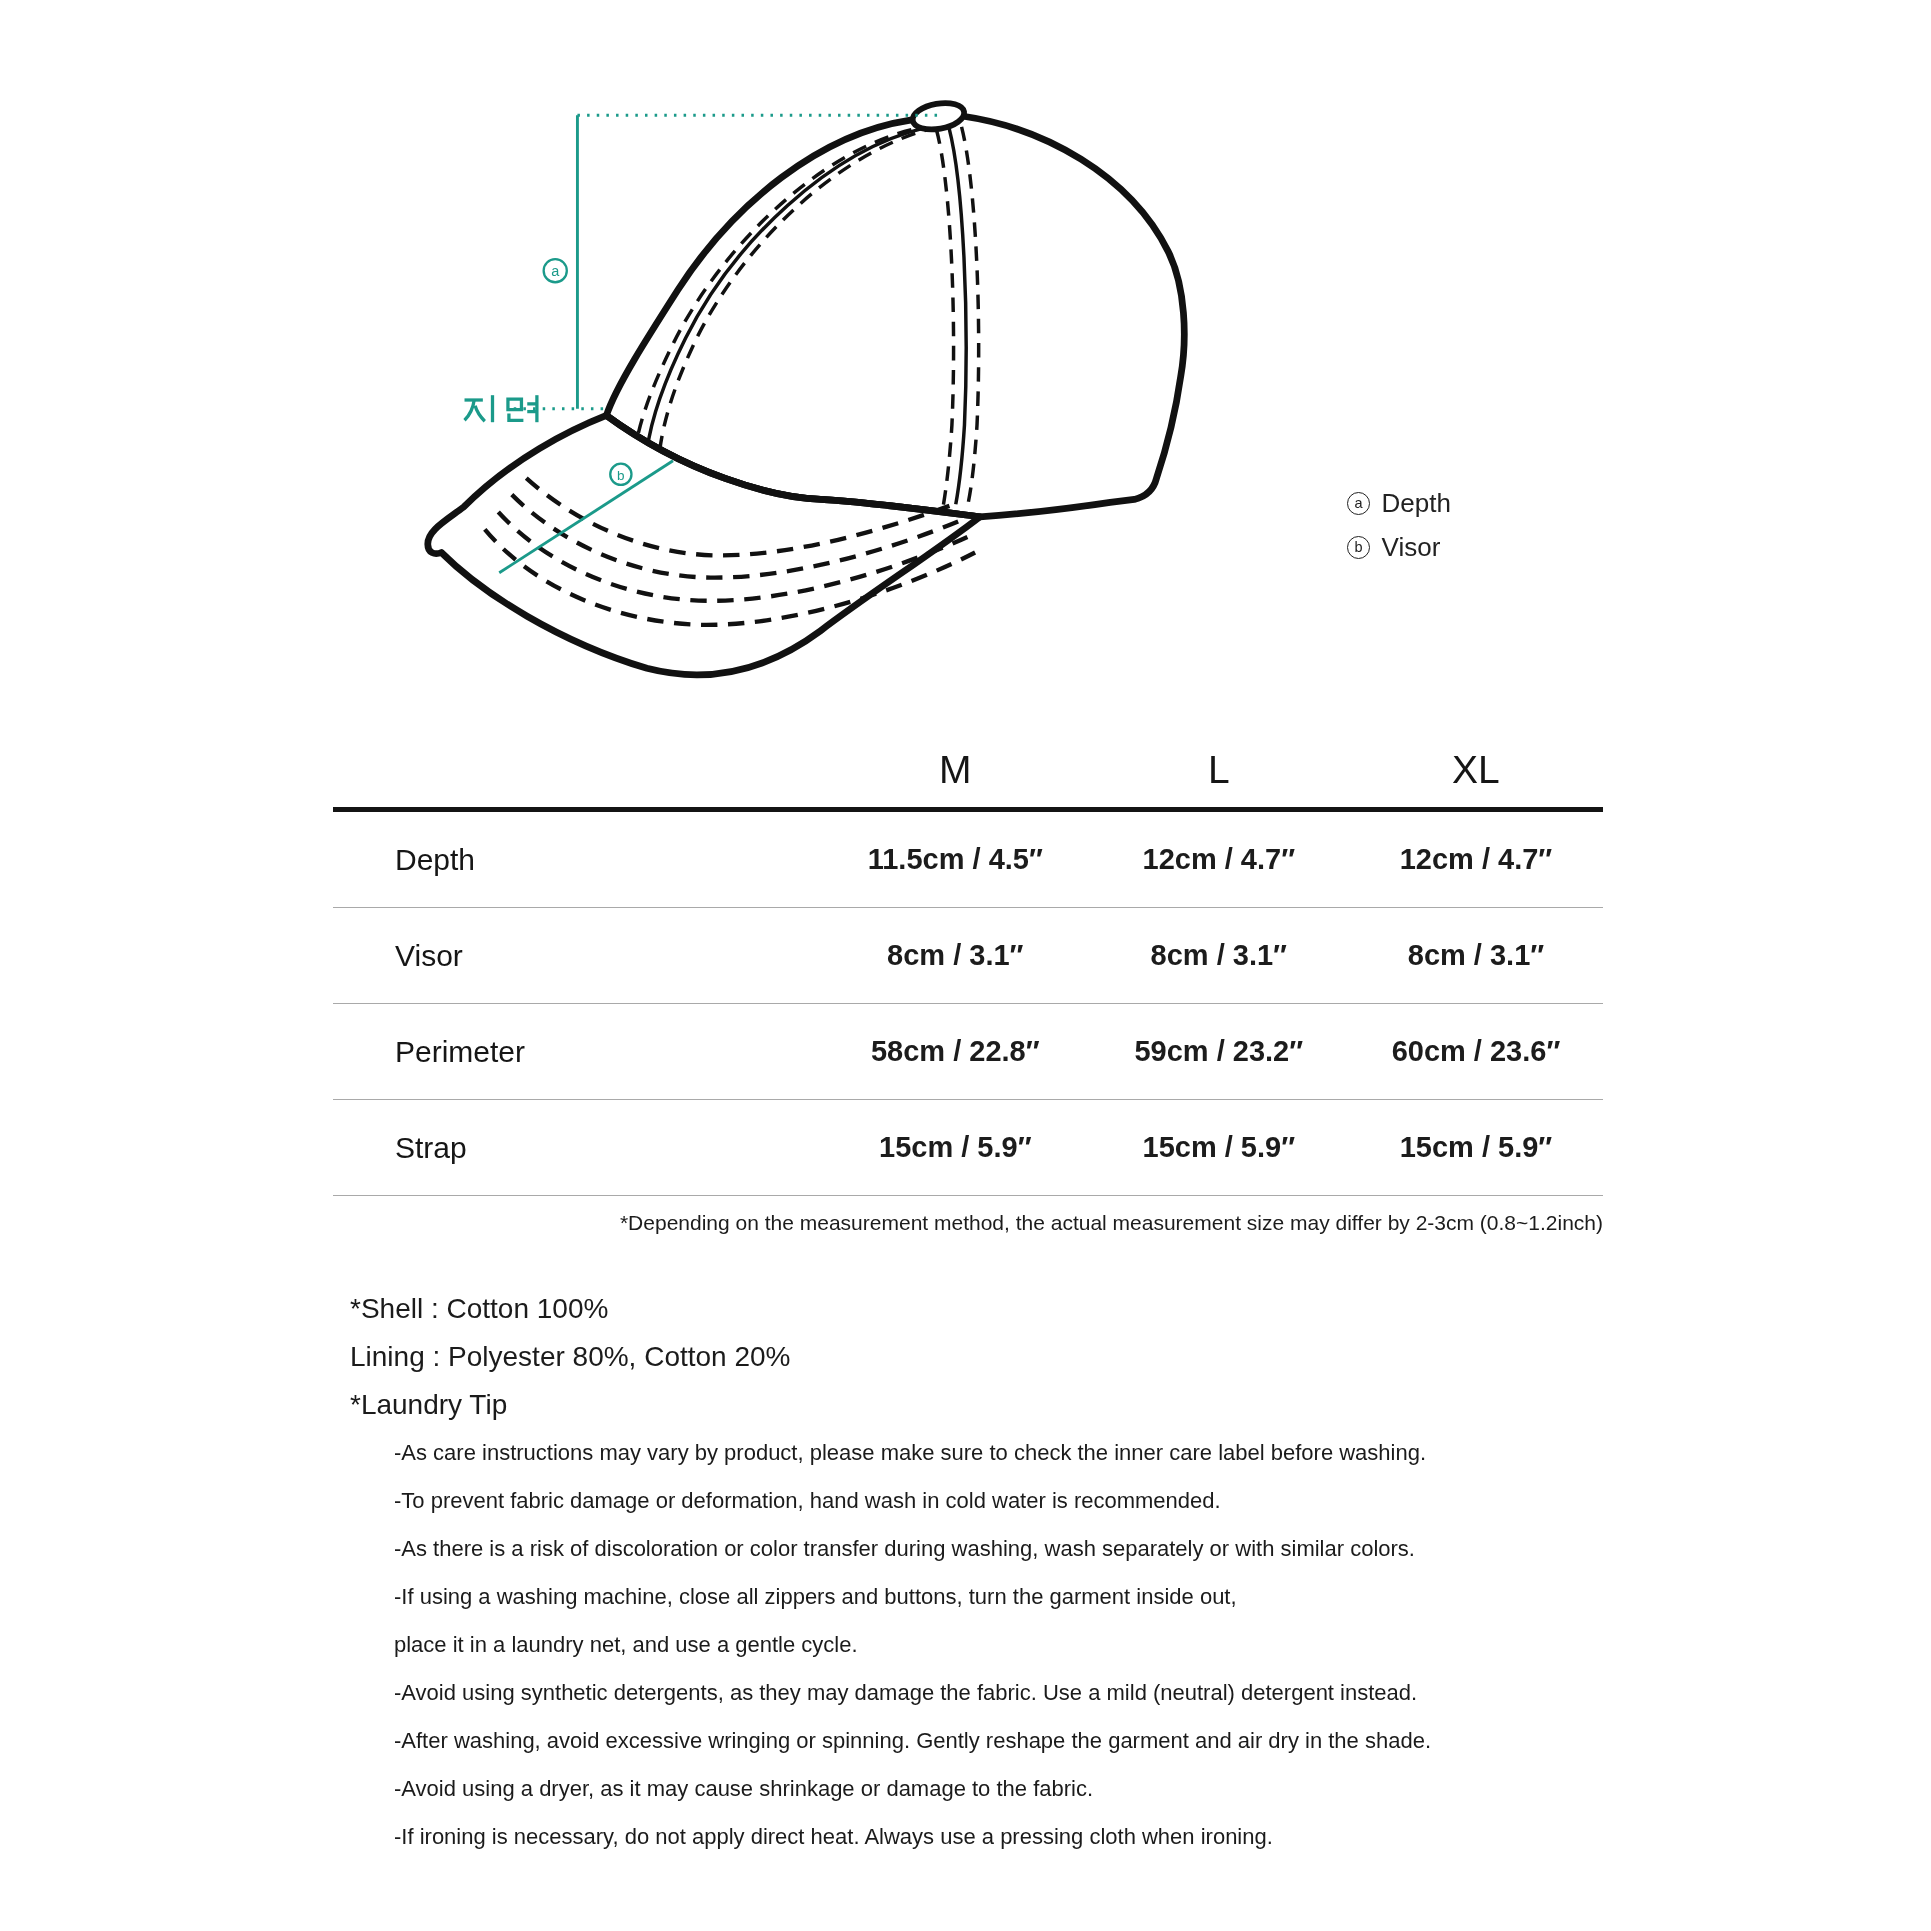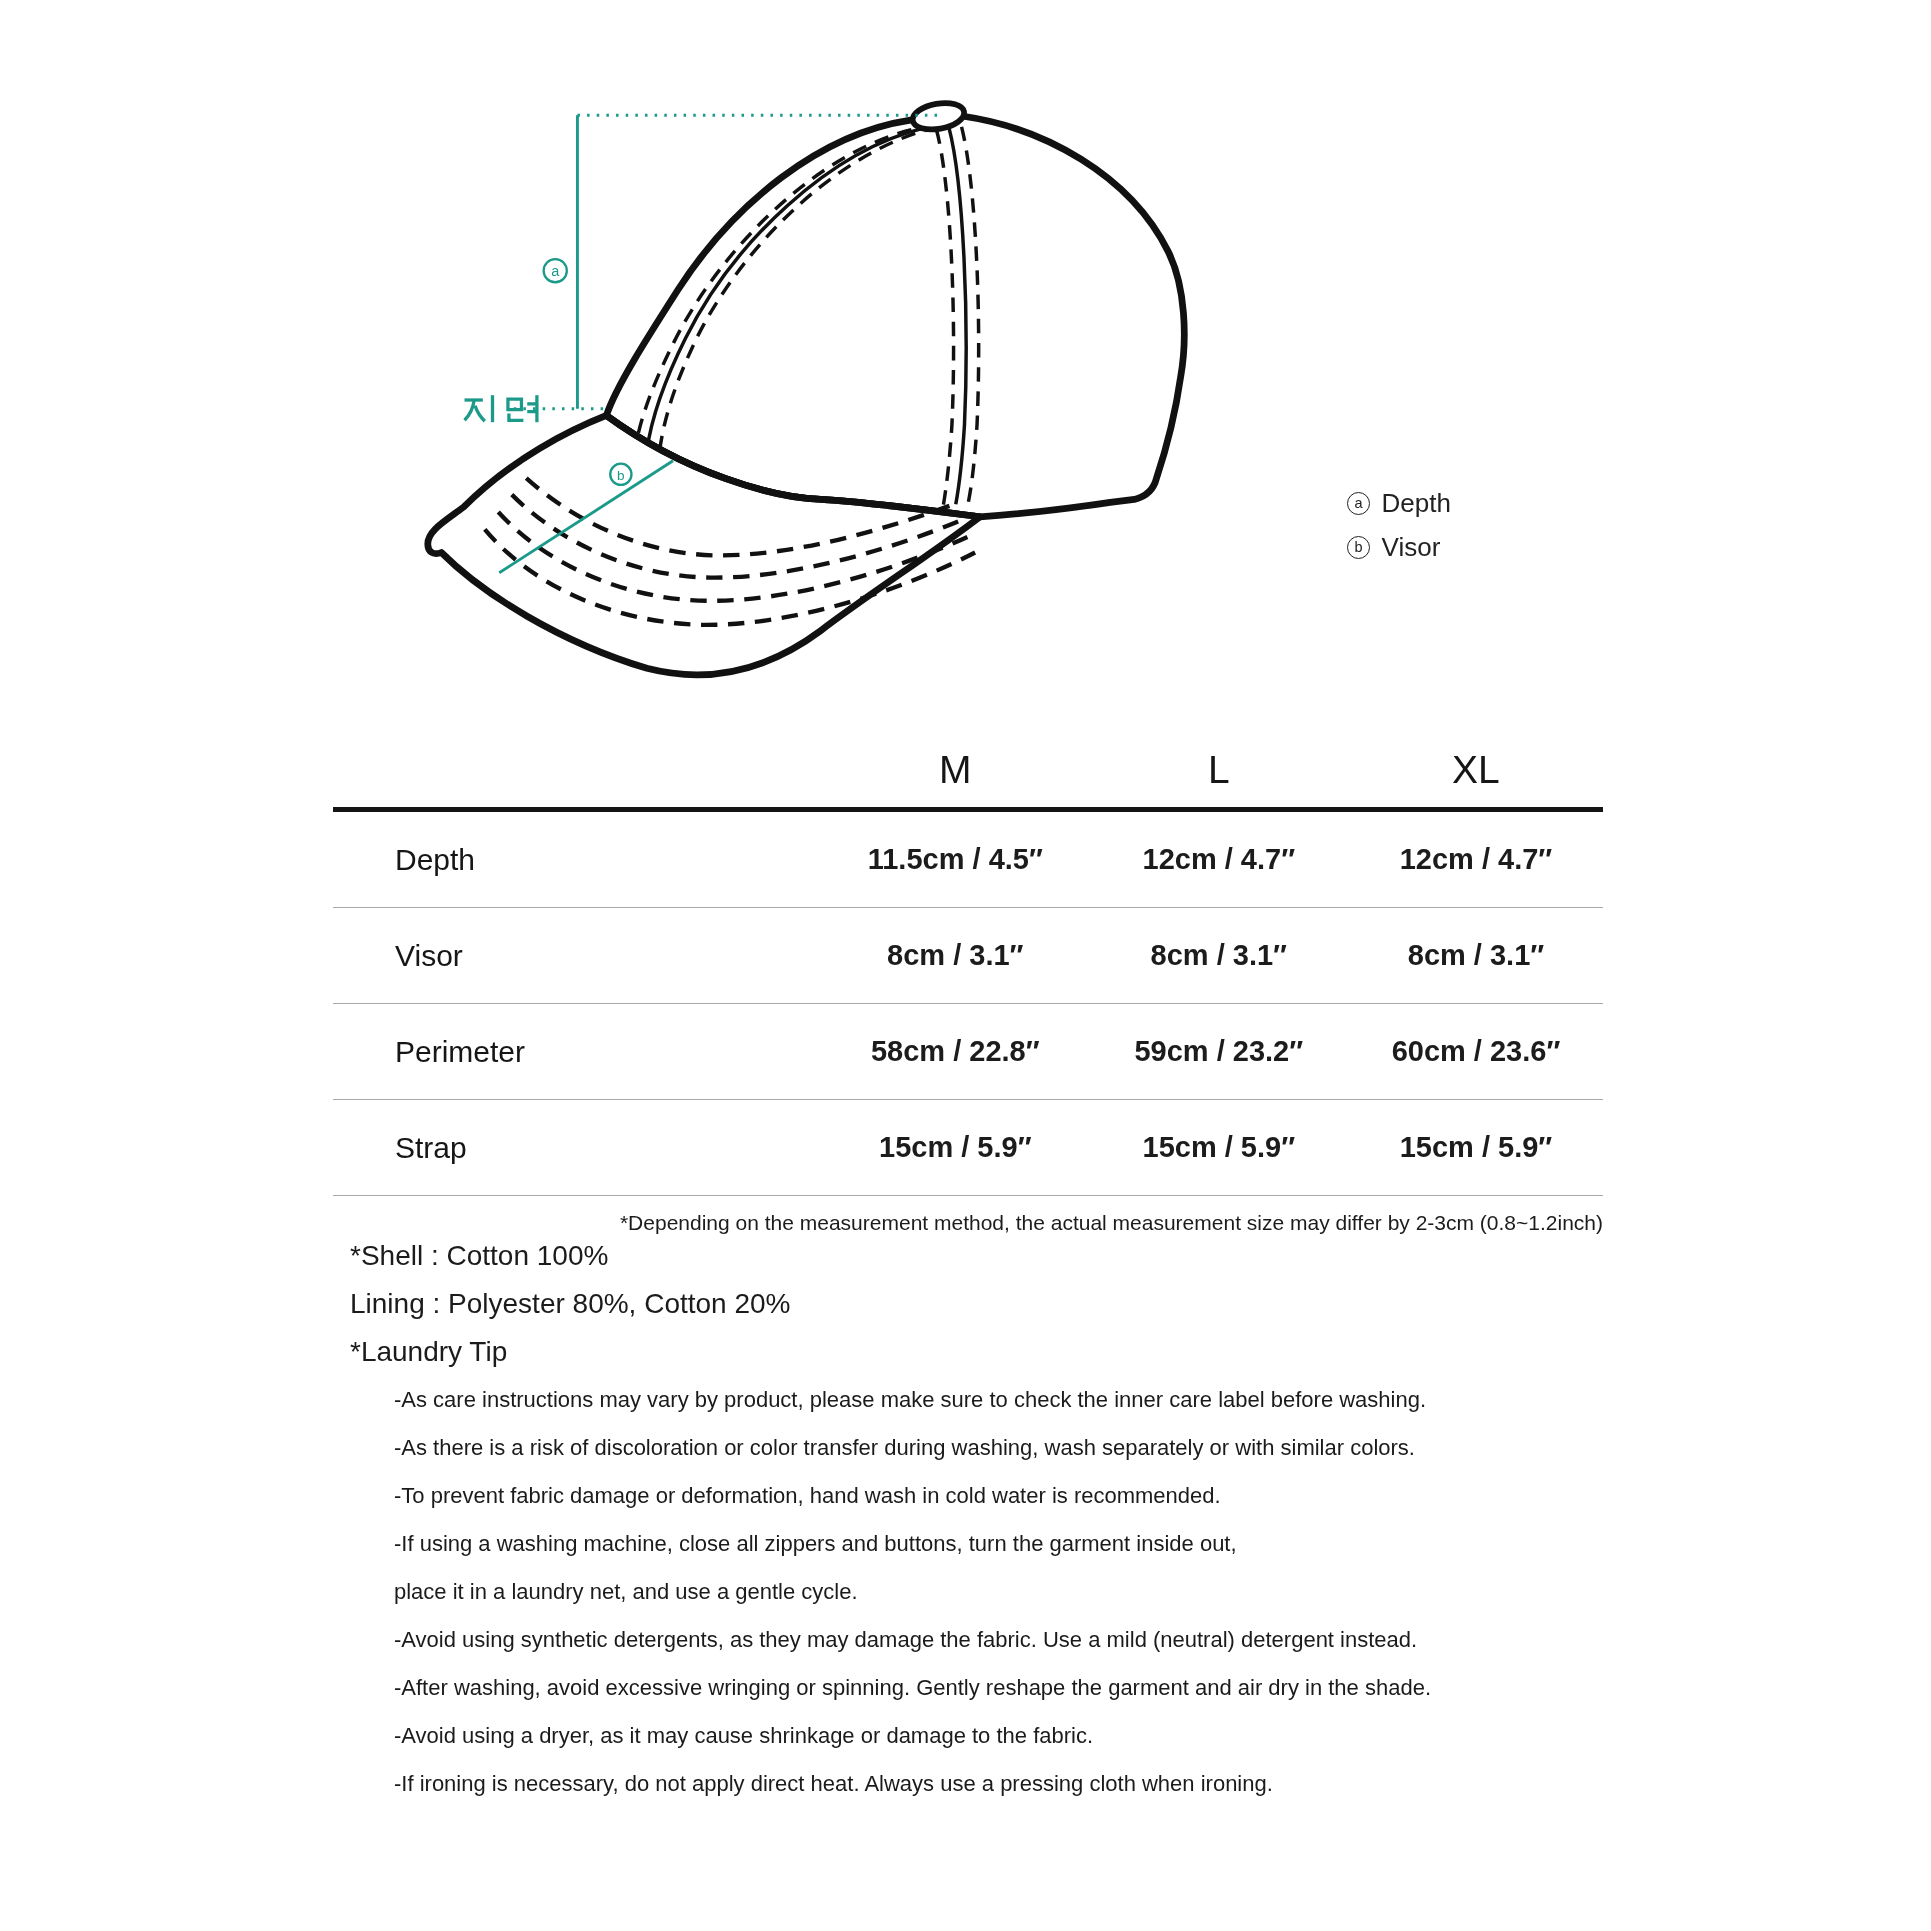--- a/index.html
+++ b/index.html
@@ -28,21 +28,21 @@
   .t-row{display:grid;grid-template-columns:38.5% 21% 20.5% 20%;align-items:center;}
   .t-head{height:75px;border-bottom:5.8px solid #141414;}
   .t-head .t-col{font-size:39px;text-align:center;color:#161616;}
   .t-body-row{height:95px;border-bottom:1.9px solid #a9a9a9;}
   .t-label{font-size:30px;padding-left:62px;color:#161616;}
   .t-val{font-size:29px;text-align:center;color:#1c1c1c;white-space:nowrap;font-weight:bold;}
   .table-footnote{
     margin-top:15.4px;text-align:right;font-size:21px;color:#1c1c1c;
   }
   
-  .info-block{position:absolute;left:350px;top:1232px;width:1352px;}
+  .info-block{position:absolute;left:350px;top:1285px;width:1352px;}
   .info-line{height:48px;line-height:48px;font-size:28px;white-space:nowrap;color:#1b1b1b;}
   .care-line{height:48px;line-height:48px;font-size:22px;white-space:nowrap;color:#1b1b1b;margin-left:44px;}
 </style>
 </head>
 <body>
 
 <div class="page">
 
   <svg class="cap-figure" viewBox="0 0 920 660" fill="none" xmlns="http://www.w3.org/2000/svg">
 
@@ -165,22 +165,22 @@
 
     <div class="table-footnote">*Depending on the measurement method, the actual measurement size may differ by 2-3cm (0.8~1.2inch)</div>
   </div>
 
   <div class="info-block">
     <div class="info-line">*Shell : Cotton 100%</div>
     <div class="info-line">Lining : Polyester 80%, Cotton 20%</div>
     <div class="info-line">*Laundry Tip</div>
 
     <div class="care-line">-As care instructions may vary by product, please make sure to check the inner care label before washing.</div>
+    <div class="care-line">-To prevent fabric damage or deformation, hand wash in cold water is recommended.</div>
     <div class="care-line">-As there is a risk of discoloration or color transfer during washing, wash separately or with similar colors.</div>
-    <div class="care-line">-To prevent fabric damage or deformation, hand wash in cold water is recommended.</div>
     <div class="care-line">-If using a washing machine, close all zippers and buttons, turn the garment inside out,</div>
     <div class="care-line">place it in a laundry net, and use a gentle cycle.</div>
     <div class="care-line">-Avoid using synthetic detergents, as they may damage the fabric. Use a mild (neutral) detergent instead.</div>
     <div class="care-line">-After washing, avoid excessive wringing or spinning. Gently reshape the garment and air dry in the shade.</div>
     <div class="care-line">-Avoid using a dryer, as it may cause shrinkage or damage to the fabric.</div>
     <div class="care-line">-If ironing is necessary, do not apply direct heat. Always use a pressing cloth when ironing.</div>
   </div>
 
 </div>
 

